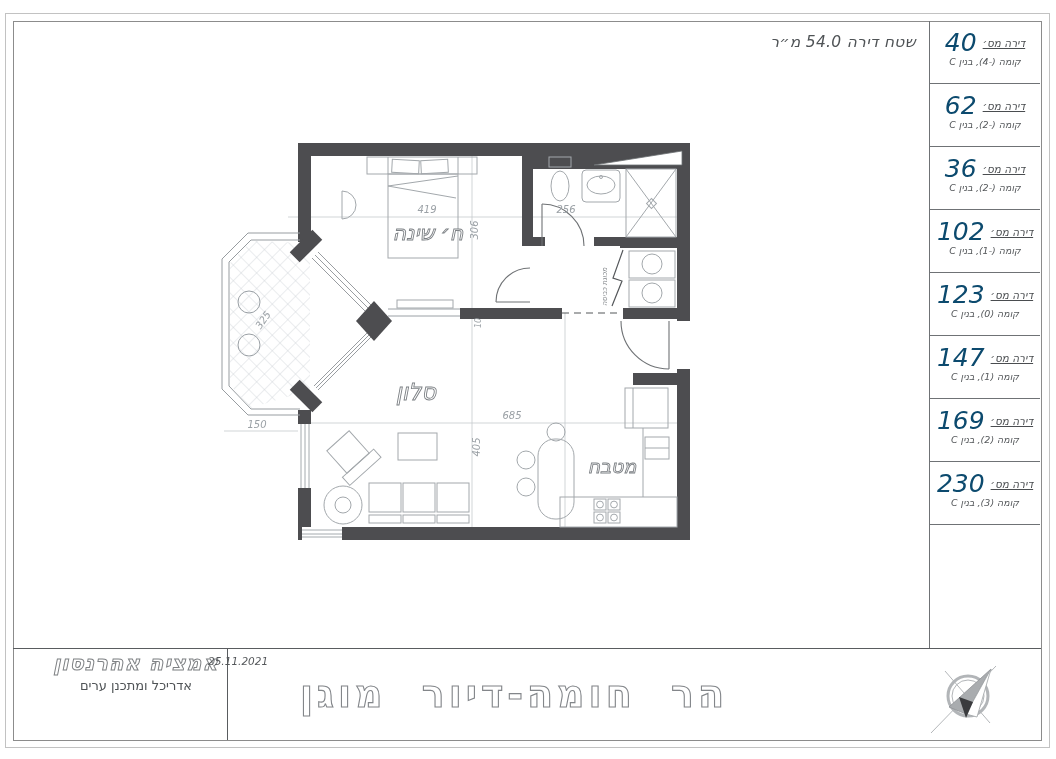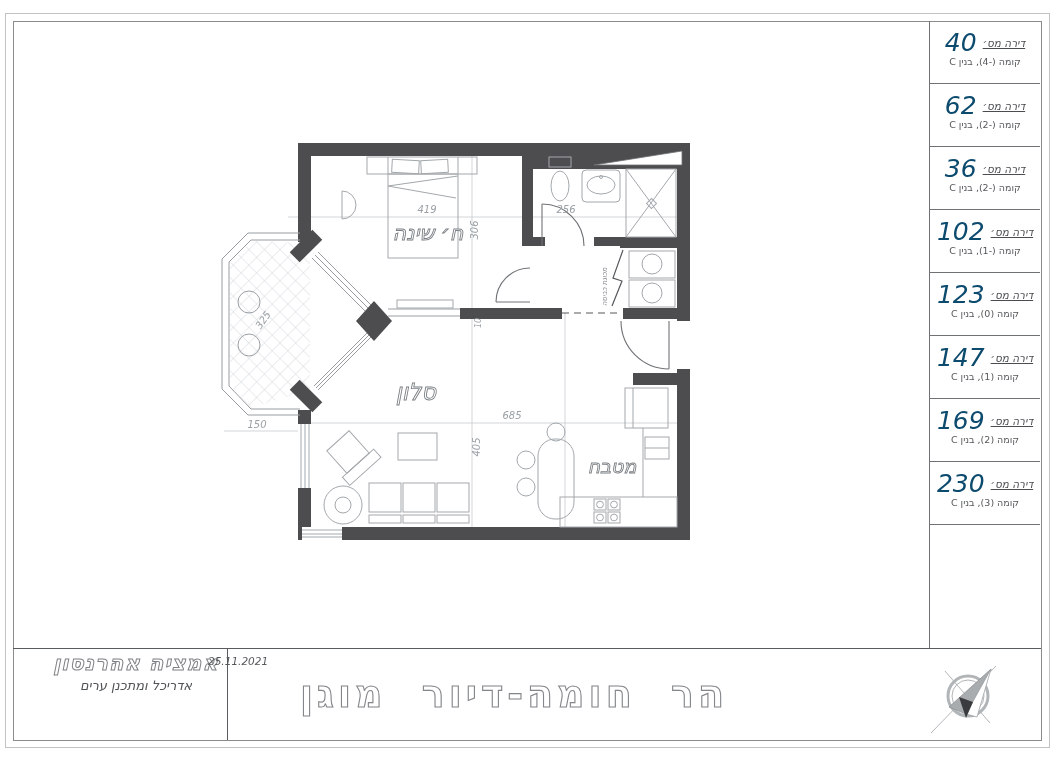--- a/index.html
+++ b/index.html
@@ -14,28 +14,28 @@
   .area-note{position:absolute;top:30px;right:140px;text-align:right;direction:rtl;
              font-style:italic;font-size:15.5px;color:#4f5356;line-height:24px;letter-spacing:.3px;}
   
   .apt-table{position:absolute;left:929px;top:21px;width:111px;height:628px;
              border-left:1.2px solid #6f7275;box-sizing:border-box;}
   .apt-row{height:63px;box-sizing:border-box;border-bottom:1.2px solid #6f7275;
            padding-top:9px;direction:rtl;}
   .apt-line1{display:flex;justify-content:center;align-items:center;gap:6px;direction:rtl;}
   .apt-label{font-size:10.5px;font-style:italic;color:#4a4d50;text-decoration:underline;}
   .apt-num{font-size:25px;font-style:italic;color:#0c4a6e;line-height:25px;}
-  .apt-line2{text-align:center;font-size:9.5px;color:#55585b;margin-top:1px;direction:rtl;}
+  .apt-line2{text-align:center;font-size:9.5px;font-style:italic;color:#55585b;margin-top:1px;direction:rtl;}
   .apt-empty{height:124px;}
   
   .bottom-strip{position:absolute;left:13px;top:648px;width:1028px;height:91px;
                 border-top:1.4px solid #595c5f;box-sizing:border-box;}
   .architect-block{position:absolute;left:0;top:0;width:183px;height:91px;
                    border-right:1.4px solid #595c5f;box-sizing:border-box;text-align:center;margin-left:32px;}
-  .arch-role{font-size:13px;font-style:italic;color:#4f5356;direction:rtl;margin-top:-3px;}
+  .arch-role{font-size:13px;color:#4f5356;direction:rtl;margin-top:-3px;}
   .arch-small{font-size:8.5px;font-style:italic;color:#55585b;direction:rtl;line-height:11.5px;margin-top:3px;}
   .title-cell{position:absolute;left:183px;top:0;width:845px;height:91px;}
   .sheet-date{position:absolute;left:12px;top:6px;font-size:10.5px;font-style:italic;color:#55585b;}
   .title-svg{position:absolute;left:0;top:12px;}
   .compass-svg{position:absolute;right:28px;top:4px;}
 </style>
 </head>
 <body>
 
 <div class="sheet">
@@ -225,20 +225,21 @@
     </g>
 
     <g font-style="italic" text-anchor="middle" fill="#ffffff" stroke="#7d8185" stroke-width="0.9">
       <text x="428" y="240" font-size="21">ח׳ שינה</text>
       <text x="416" y="400" font-size="23">סלון</text>
       <text x="612" y="473" font-size="19">מטבח</text>
     </g>
   </svg>
 
   <div class="area-note">
+    <div>שטח דירה  54.0 מ״ר</div>
   </div>
 
   <div class="apt-table">
     <div class="apt-row">
       <div class="apt-line1">
           <span class="apt-label">דירה מס׳</span>
           <span class="apt-num">40</span>
         </div>
       <div class="apt-line2">קומה (-4), בנין C</div>
     </div>

